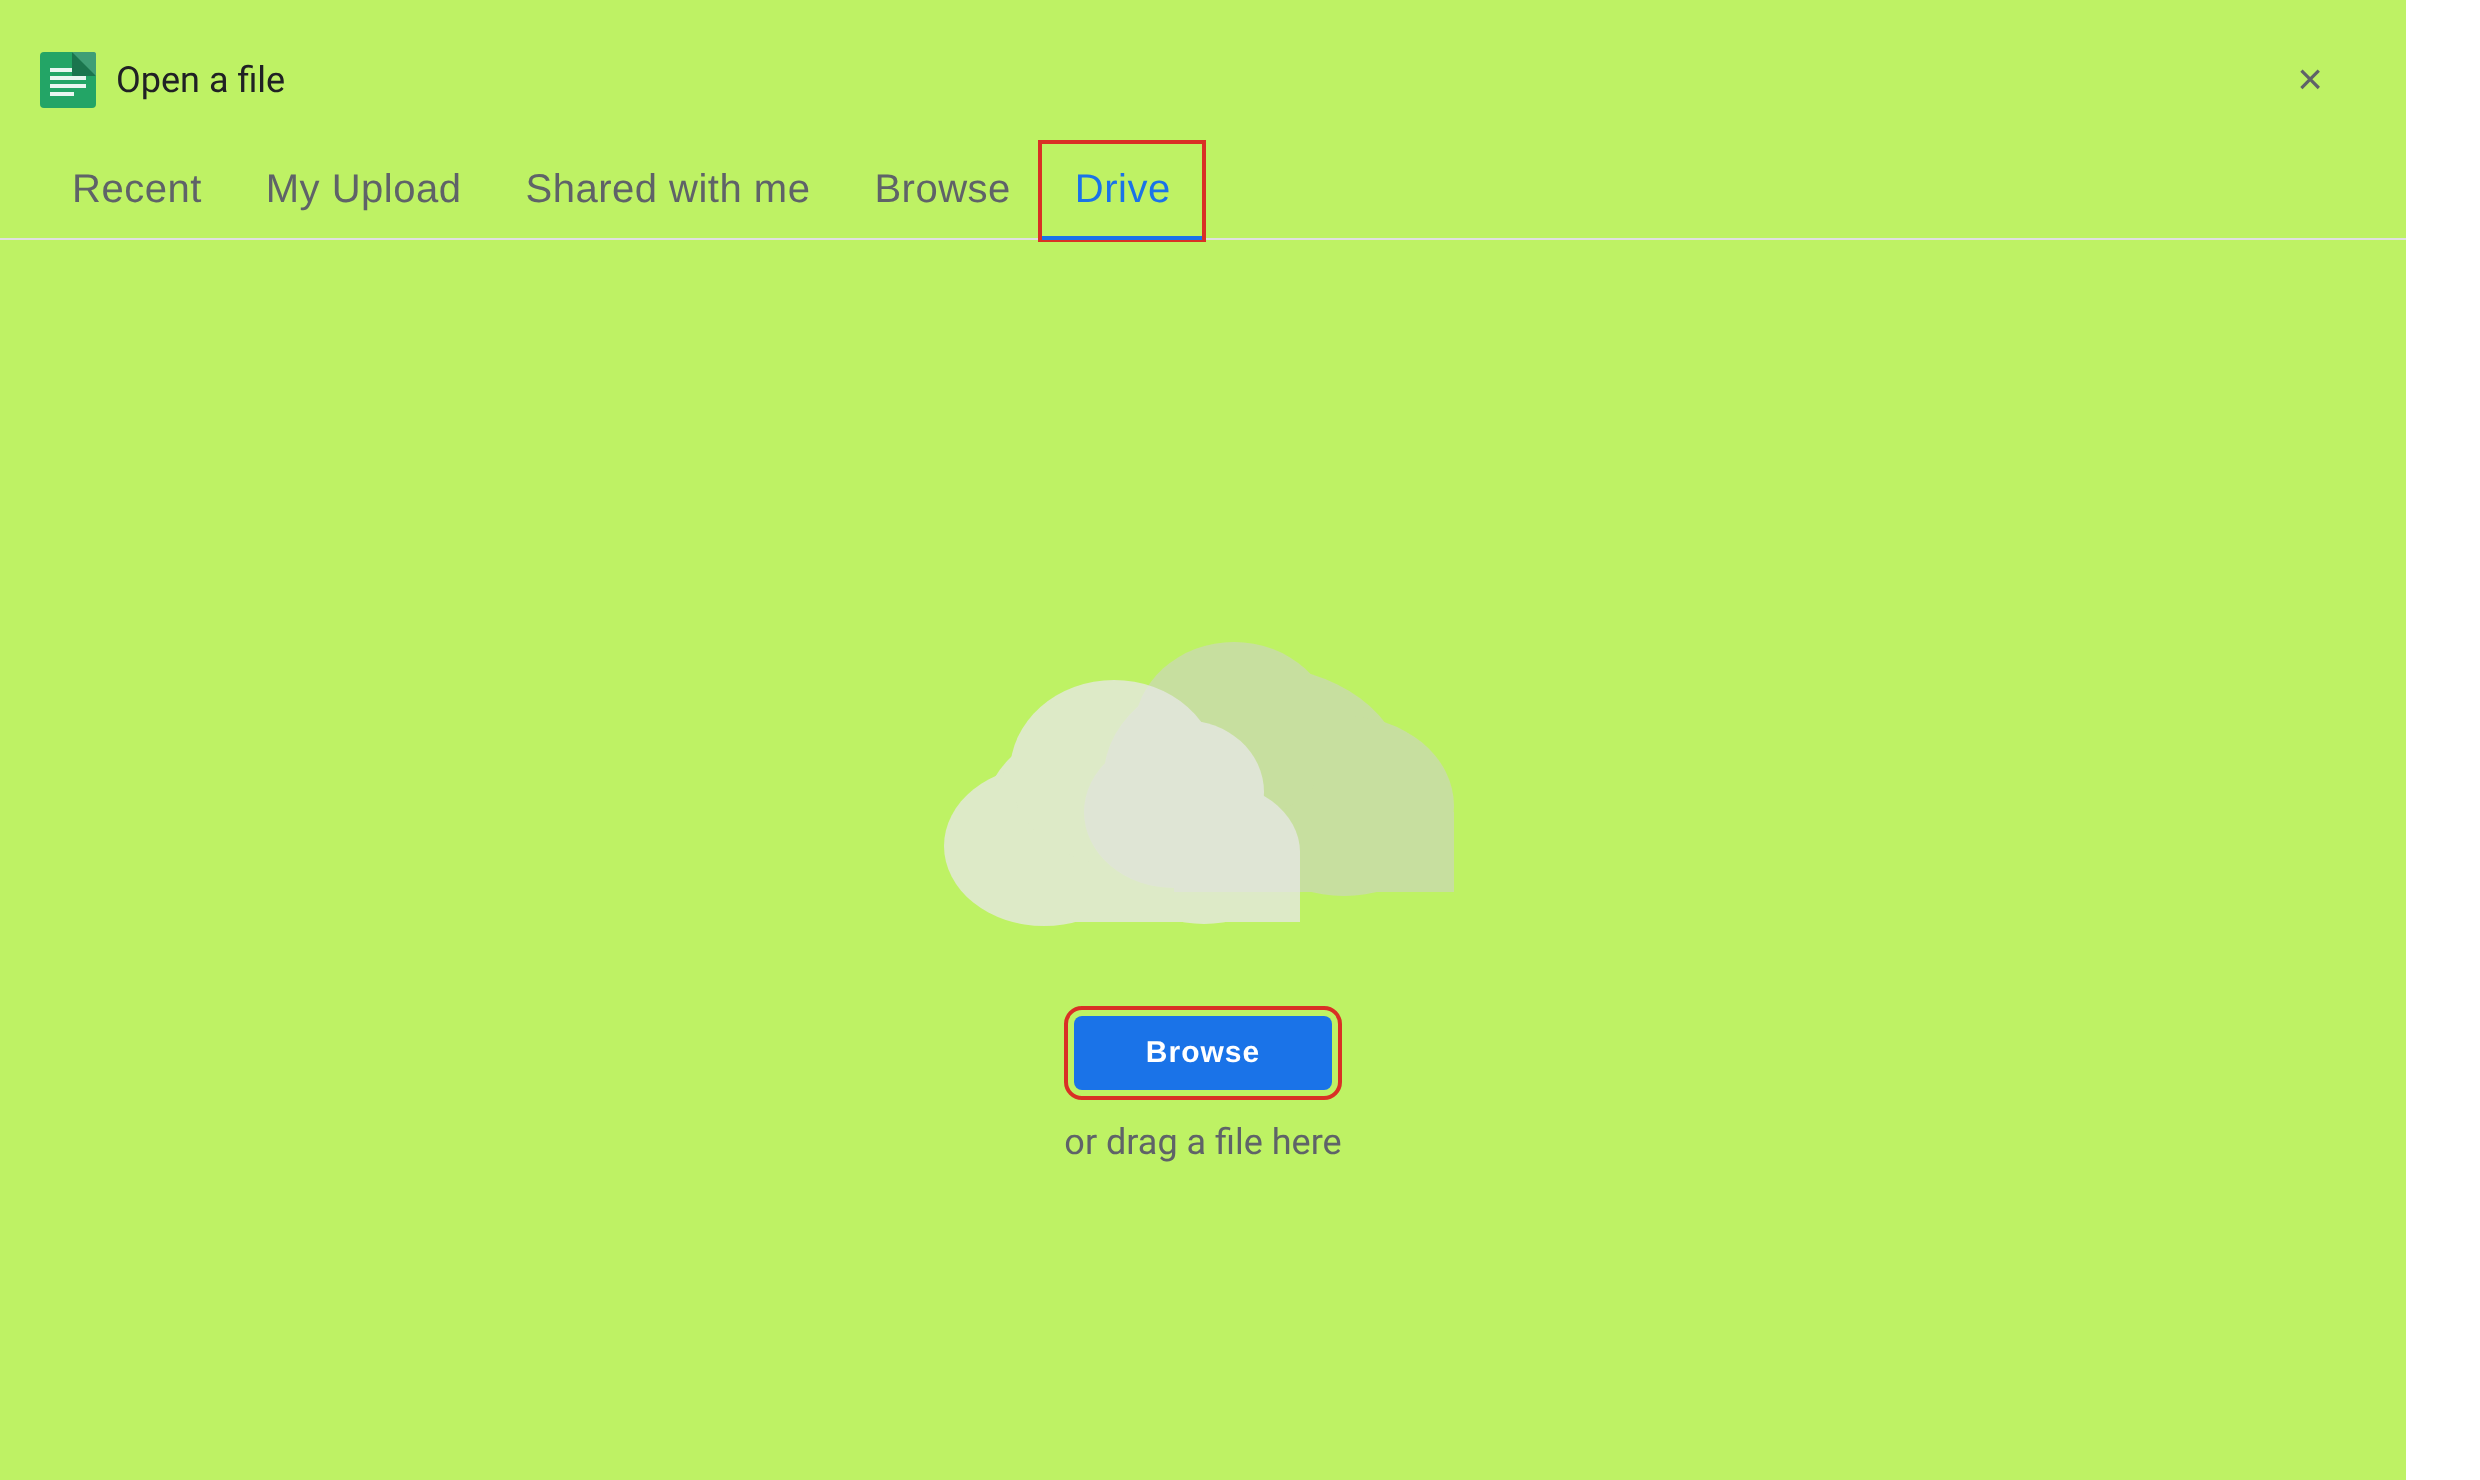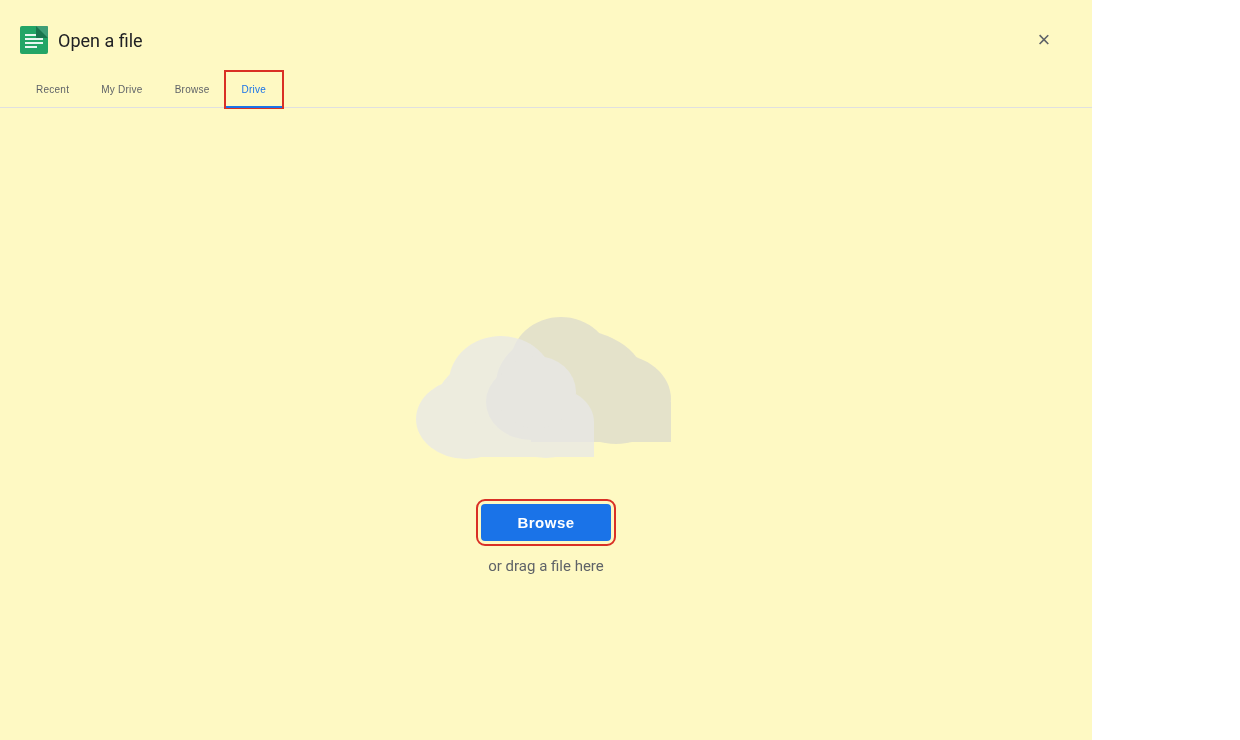--- a/index.html
+++ b/index.html
@@ -10,23 +10,23 @@
 
     body {
       width: 1240px;
       height: 740px;
       background: #fff;
       font-family: 'Google Sans', Roboto, Arial, sans-serif;
       overflow: hidden;
     }
 
     .dialog {
-      width: 1092px;
+      width: 1203px;
       height: 740px;
-      background: #fef9c3;
+      background: #bef264;
       display: flex;
       flex-direction: column;
     }
 
     
     .header {
       display: flex;
       align-items: center;
       justify-content: space-between;
       padding: 20px 28px 0 20px;
@@ -71,21 +71,21 @@
       display: flex;
       align-items: center;
       padding: 0 20px;
       margin-top: 12px;
       border-bottom: 1px solid #e0e0e0;
       gap: 0;
     }
 
     .tab {
       padding: 12px 16px;
-      font-size: 10px;
+      font-size: 20px;
       font-weight: 500;
       color: #5f6368;
       cursor: pointer;
       border: none;
       background: none;
       position: relative;
       white-space: nowrap;
       letter-spacing: 0.25px;
     }
 
@@ -139,21 +139,21 @@
       border-radius: 4px;
       padding: 10px 36px;
       font-size: 15px;
       font-weight: 600;
       cursor: pointer;
       letter-spacing: 0.5px;
       display: block;
     }
 
     .drag-text {
-      font-size: 15px;
+      font-size: 18px;
       color: #5f6368;
       text-align: left;
     }
   </style>
 </head>
 <body>
 
 <div class="dialog">
 
   <div class="header">
@@ -169,21 +169,22 @@
         <path d="M16 0 L28 12 L16 12 Z" fill="#185c3e" opacity="0.5"></path>
         <path d="M16 0 L28 0 L28 12 Z" fill="white" opacity="0.15"></path>
       </svg>
       <span class="dialog-title">Open a file</span>
     </div>
     <button class="close-btn">×</button>
   </div>
 
   <div class="tabs">
     <button class="tab">Recent</button>
-    <button class="tab">My Drive</button>
+    <button class="tab">My Upload</button>
+    <button class="tab">Shared with me</button>
     <button class="tab">Browse</button>
     <button class="tab active">Drive</button>
   </div>
 
   <div class="main-content">
 
     <svg class="cloud-illustration" viewBox="0 0 320 200" xmlns="http://www.w3.org/2000/svg">
 
       <g opacity="0.55">
         <ellipse cx="185" cy="110" rx="75" ry="55" fill="#d0d0d0"></ellipse>

